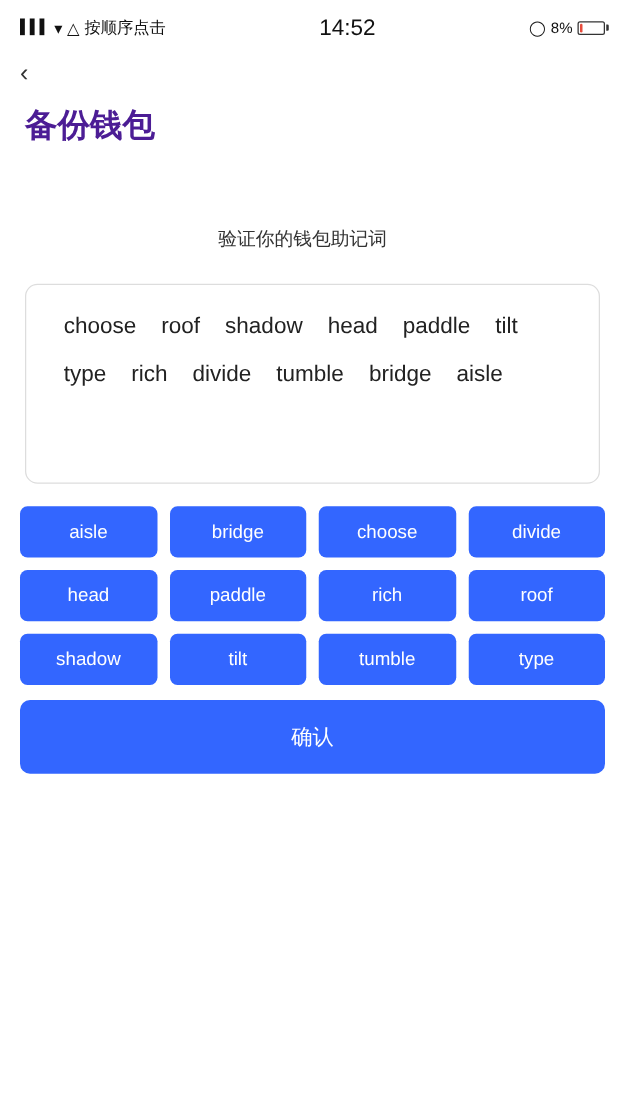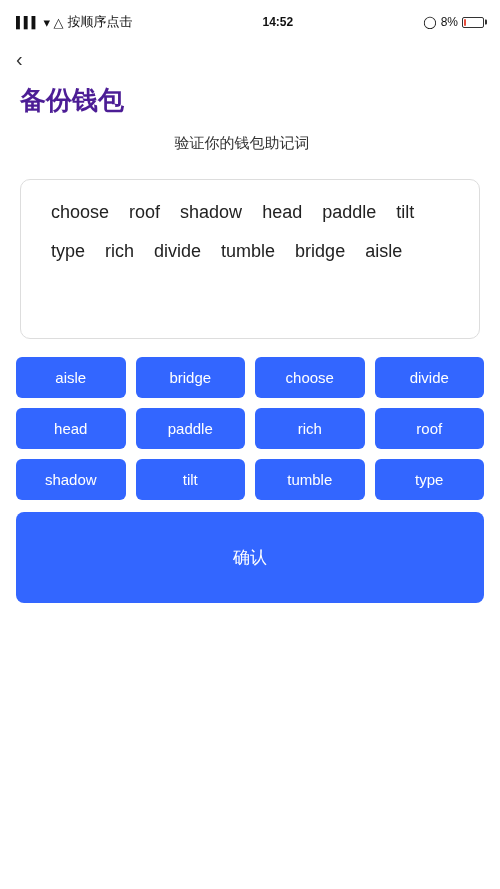--- a/index.html
+++ b/index.html
@@ -18,21 +18,21 @@
       display: flex;
       align-items: center;
       justify-content: space-between;
       padding: 10px 16px 6px 16px;
       font-size: 13px;
       font-weight: 500;
       color: #111;
       height: 40px;
     }
     .status-left { display: flex; align-items: center; gap: 4px; }
-    .status-center { font-size: 12px; font-weight: 700; }
+    .status-center { font-size: 18px; font-weight: 400; }
     .status-right { display: flex; align-items: center; gap: 4px; font-size: 12px; }
     .battery-icon {
       display: inline-flex; align-items: center;
       border: 1.5px solid #333; border-radius: 2px;
       width: 22px; height: 11px; position: relative; padding: 1px;
     }
     .battery-icon::after {
       content: '';
       position: absolute;
       right: -4px; top: 50%;
@@ -64,20 +64,21 @@
       font-size: 26px;
       font-weight: 700;
       padding: 8px 20px 16px 20px;
       color: #4c1d95;
     }
 
     
     .subtitle-section {
       text-align: center;
       padding: 0 36px 8px 20px;
+      margin-top: 48px;
     }
     .subtitle-main {
       font-size: 15px;
       color: #333;
       margin-bottom: 6px;
     }
     .subtitle-desc {
       font-size: 12px;
       color: #888;
       line-height: 1.5;
@@ -124,21 +125,21 @@
     }
 
     
     .confirm-btn {
       margin: 10px 16px;
       background: #3366ff;
       color: #fff;
       border: none;
       border-radius: 8px;
       width: calc(100% - 32px);
-      padding: 34px;
+      padding: 18px;
       font-size: 17px;
       font-weight: 500;
       cursor: pointer;
       display: block;
     }
   </style>
 </head>
 <body>
 
 <div class="status-bar">

